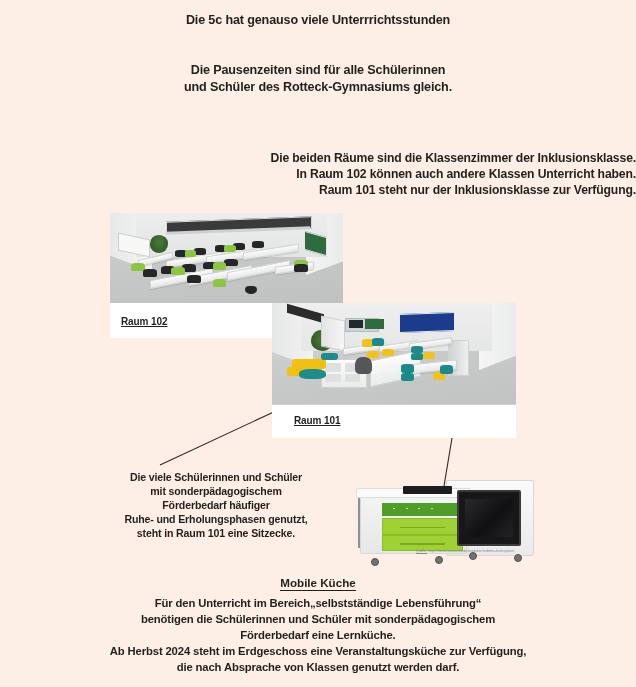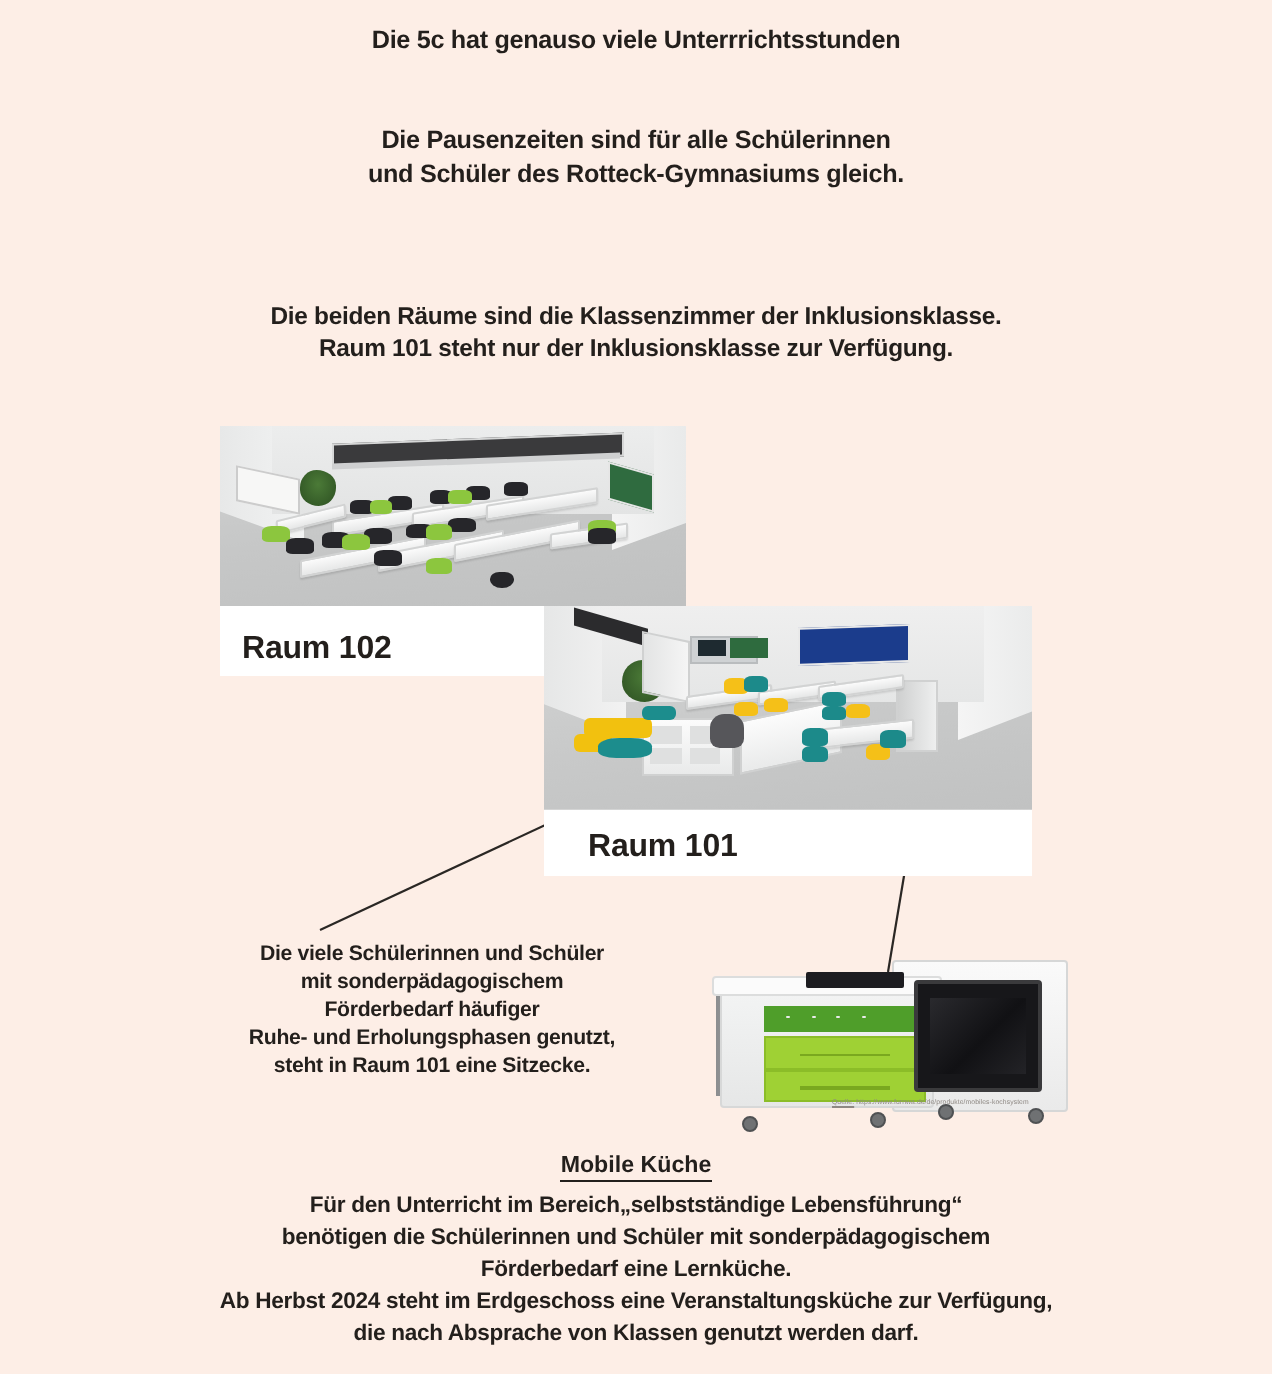--- a/index.html
+++ b/index.html
@@ -39,21 +39,21 @@
     left: 0; top: 117px; width: 636px;
     text-align: center;
     font-size: 14.6px;
     font-weight: bold;
   }
   #classrooms-heading span.u {
     border-bottom: 1.6px solid #231f1c;
     padding-bottom: 1px;
   }
 
-  #classrooms-desc { left: 0; top: 150px; width: 636px; font-size: 12.2px; }
+  #classrooms-desc { left: 0; top: 150px; width: 636px; font-size: 12.2px; text-align: right; }
 
   #sitzecke-block {
     left: 96px; top: 470px; width: 240px;
     font-size: 10.6px; line-height: 1.33;
   }
 
   #kitchen-heading {
     position: absolute;
     left: 0; top: 576px; width: 636px;
     text-align: center;
@@ -73,24 +73,25 @@
     background: #ffffff;
     overflow: hidden;
   }
   .photo-card .photo {
     position: absolute;
     left: 0; top: 0;
     overflow: hidden;
   }
   .photo-card .caption {
     position: absolute;
-    font-size: 16px;
+    font-size: 10px;
     font-weight: bold;
     color: #231f1c;
     letter-spacing: -0.1px;
+    text-decoration: underline;
   }
 
   #card-raum102 { left: 110px; top: 213px; width: 233px; height: 125px; }
   #card-raum102 .photo { width: 233px; height: 97px; }
   #card-raum102 .caption { left: 11px; top: 103px; }
 
   #card-raum101 { left: 272px; top: 303px; width: 244px; height: 135px; }
   #card-raum101 .photo { width: 244px; height: 104px; }
   #card-raum101 .caption { left: 22px; top: 112px; }
 
@@ -357,20 +358,21 @@
   </div>
 
   <div class="tblock" id="intro-block-2">
     <span class="tline">Die Pausenzeiten sind für alle Schülerinnen</span>
     <span class="tline">und Schüler des Rotteck-Gymnasiums gleich.</span>
   </div>
 
 
   <div class="tblock" id="classrooms-desc">
     <span class="tline">Die beiden Räume sind die Klassenzimmer der Inklusionsklasse.</span>
+    <span class="tline">In Raum 102 können auch andere Klassen Unterricht haben.</span>
     <span class="tline">Raum 101 steht nur der Inklusionsklasse zur Verfügung.</span>
   </div>
 
   <svg class="connector" viewBox="0 0 636 687">
     <line x1="278" y1="410" x2="160" y2="465" stroke="#2a2724" stroke-width="1.1"></line>
     <line x1="455" y1="420" x2="444" y2="486" stroke="#2a2724" stroke-width="1.1"></line>
   </svg>
 
   <div class="photo-card" id="card-raum102">
     <div class="photo">

